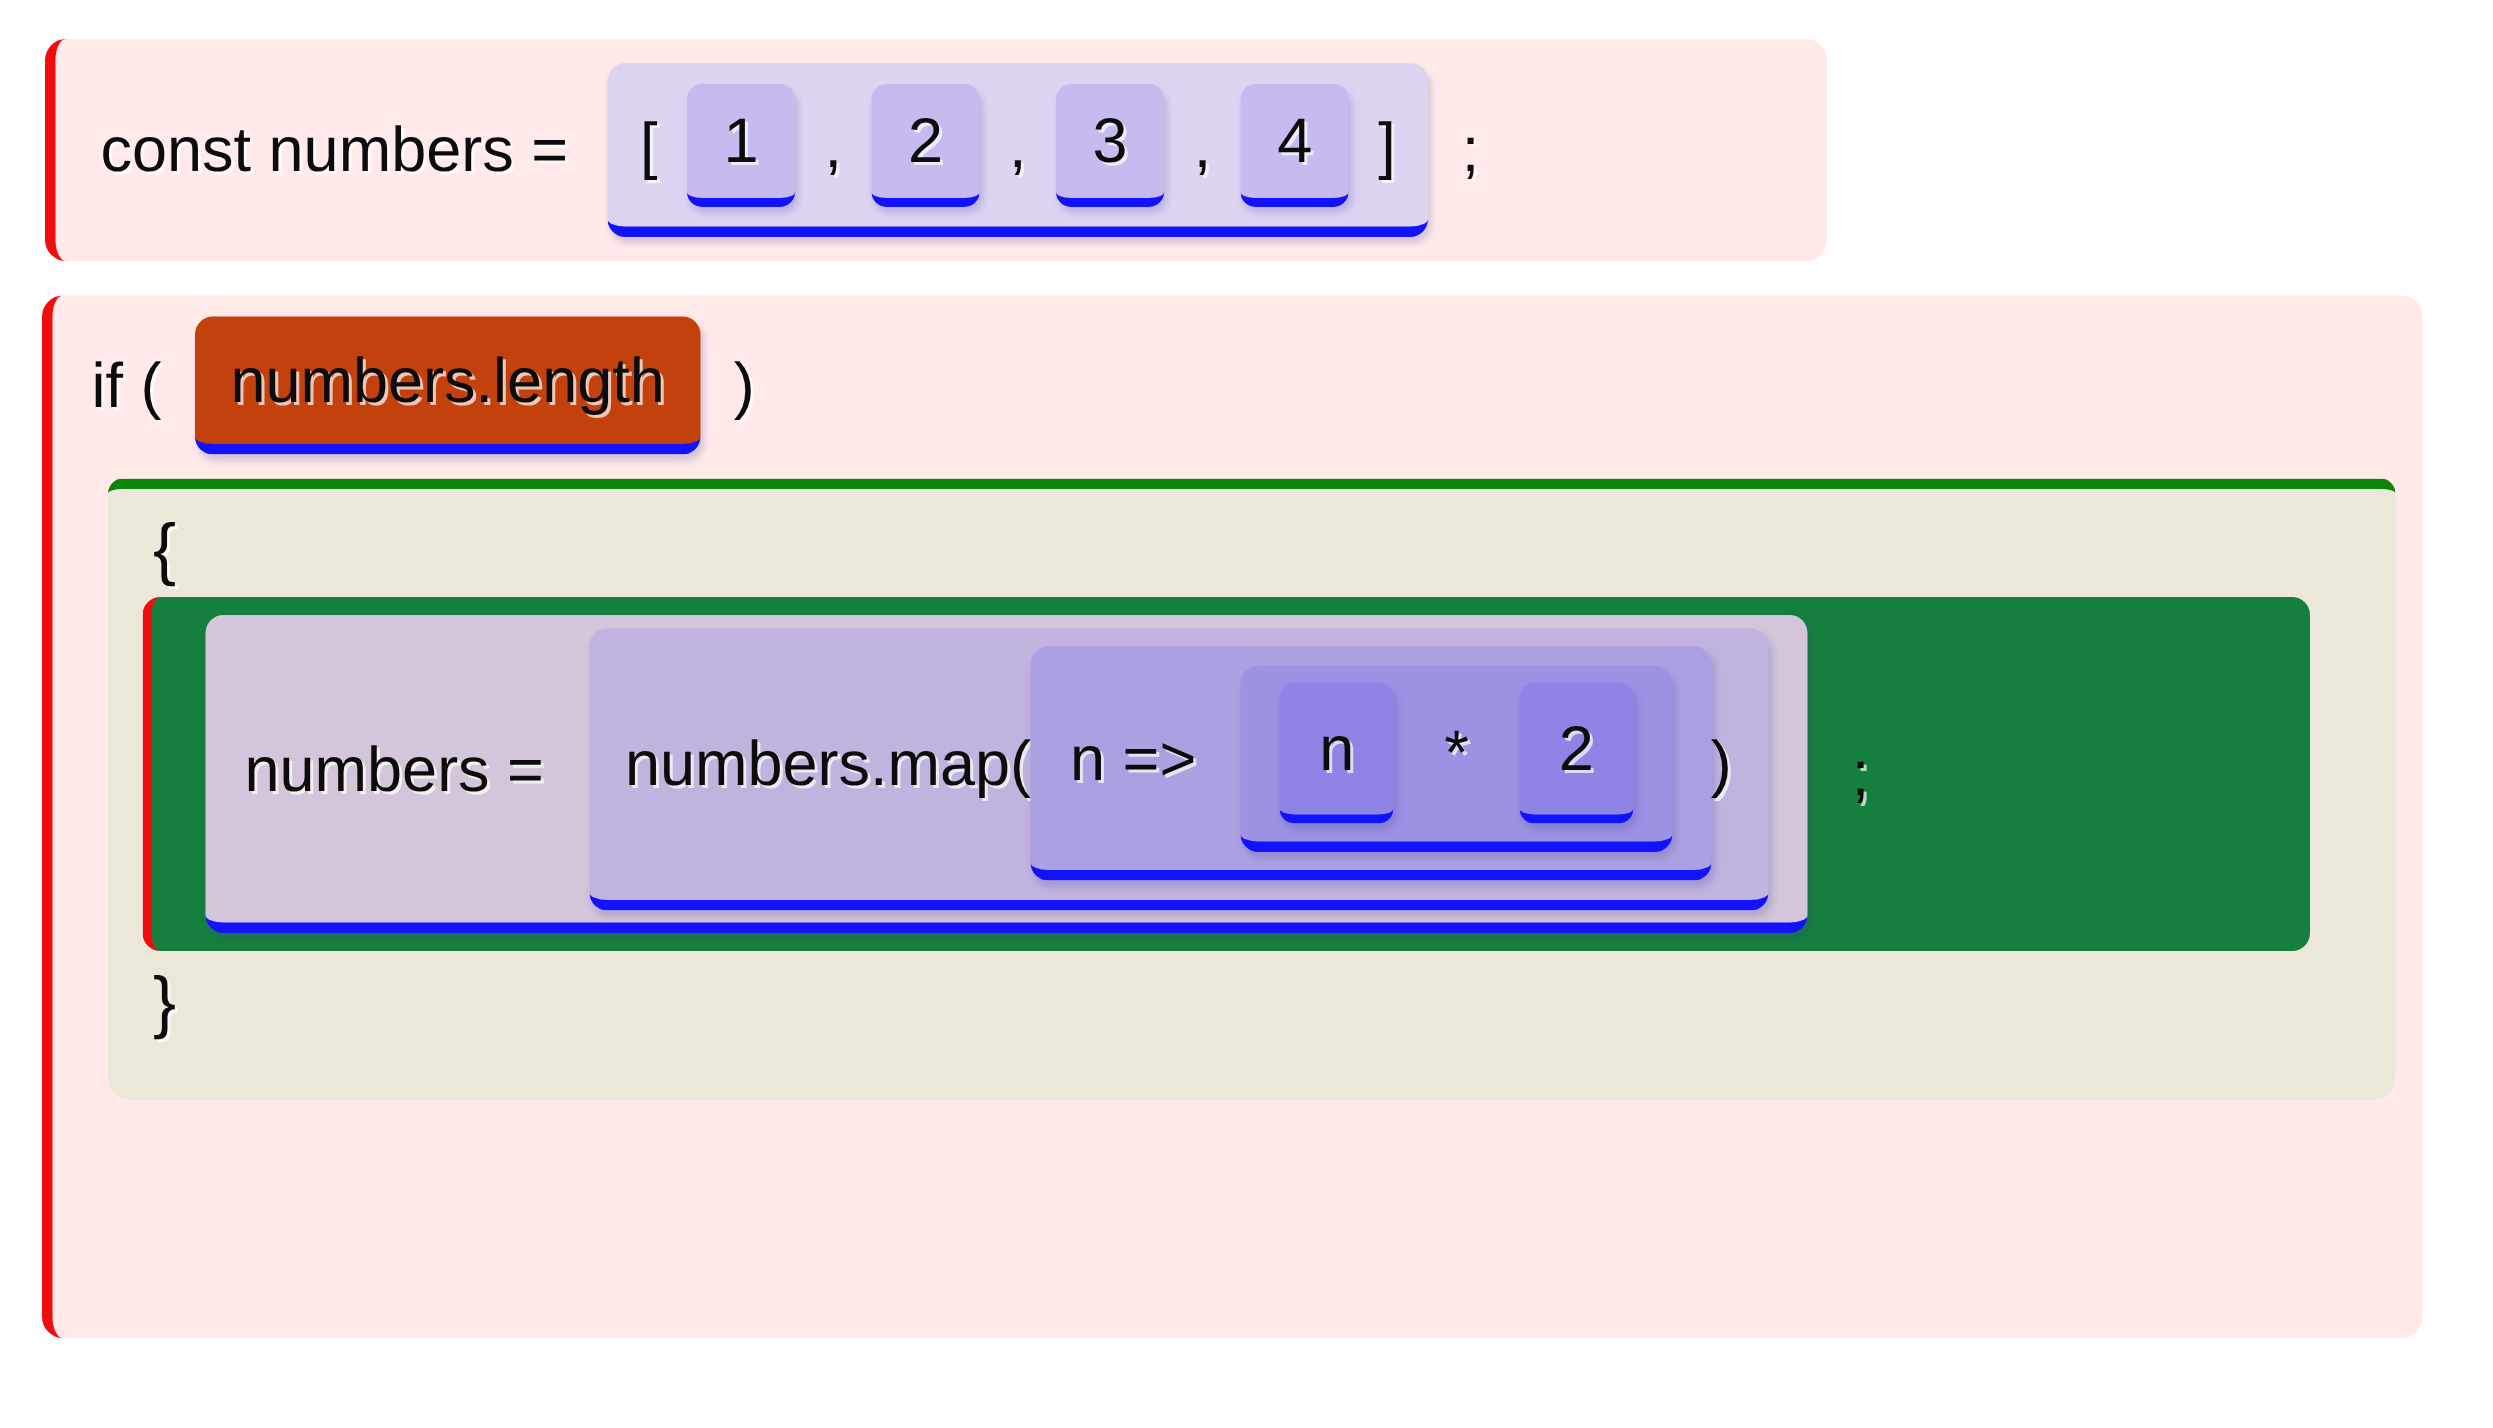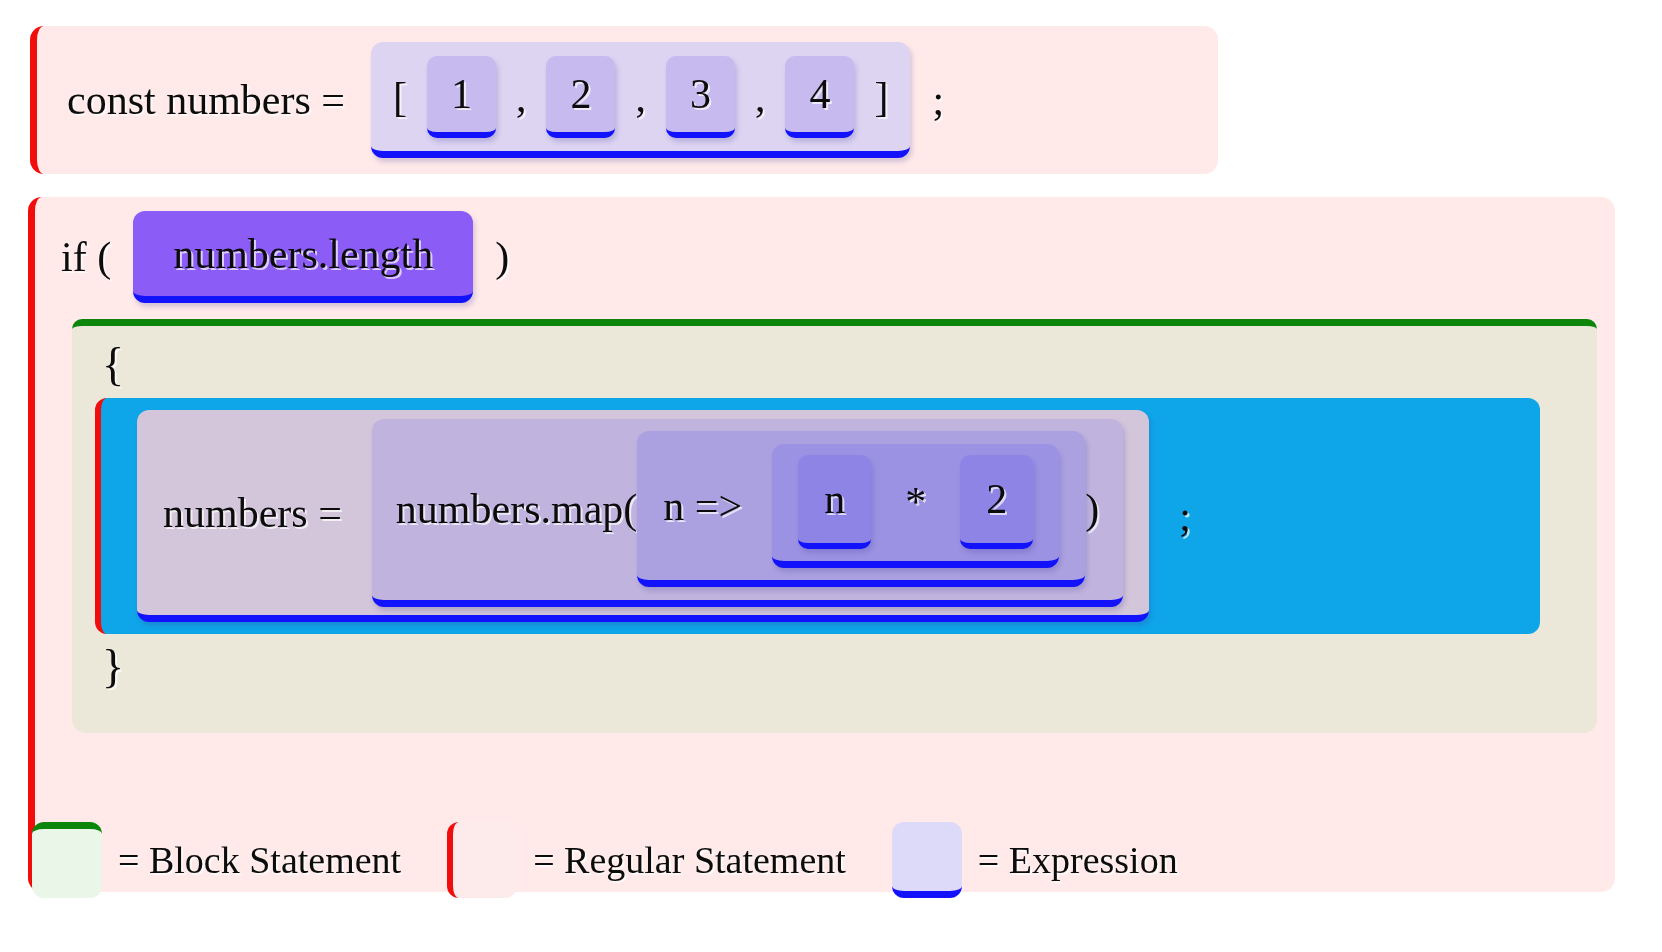--- a/index.html
+++ b/index.html
@@ -1,20 +1,20 @@
 <!DOCTYPE html>
 <html><head>
 <meta charset="utf-8">
 <style>
   html,body{margin:0;padding:0;background:#ffffff;}
   .canvas{
     position:relative;
     width:1662px;height:952px;
     background:#ffffff;
-    font-family:Liberation Serif, serif;
+    font-family:Liberation Sans, sans-serif;
     color:#0c0c0c;
     overflow:hidden;
   }
   .code{
     font-size:42px;line-height:1;white-space:pre;
     text-shadow:2px 2px 0 rgba(255,255,255,0.7);
   }
   
   .stmt{
     box-sizing:border-box;
@@ -49,41 +49,41 @@
     background:#c6baee;height:82px;
     padding:0 24px;border-bottom-width:6px;border-radius:10px;
   }
   .semi1{margin-left:22px;}
   
   .if-row{
     display:flex;align-items:center;
     padding:14px 0 0 26px;height:106px;box-sizing:border-box;
   }
   .cond-box{
-    background:#8b5cf6;height:92px;
-    padding:0 40px;margin:0 22px;
+    background:#c2410c;height:92px;
+    padding:0 24px;margin:0 22px;
   }
   
   .block{
     box-sizing:border-box;
     margin:16px 0 0 37px;
     width:1525px;height:414px;
     background:#ebe8da;
     border-top:7px solid #0b860b;
     border-radius:10px 10px 14px 14px;
   }
   .brace{
     font-size:46px;line-height:1;white-space:pre;
     text-shadow:2px 2px 0 rgba(255,255,255,0.7);
     margin-left:30px;
   }
   .brace-open{padding-top:16px;}
   .brace-close{padding-top:10px;}
   .stmt-inner{
-    background:#0ea5e9;
+    background:#15803d;
     border-left:6px solid #f20d0d;
     margin:10px 0 0 23px;
     width:1445px;height:236px;
     padding-left:36px;
     border-radius:12px;
   }
   .assign-box{
     background:#d3c5da;height:212px;
     padding:0 26px;gap:30px;
   }
@@ -171,28 +171,14 @@
             <span class="code">)</span>
           </span>
         </span>
         <span class="code semi2">;</span>
       </div>
 
       <div class="brace brace-close">}</div>
     </div>
   </div>
 
-  <div class="legend">
-    <div class="legend-item">
-      <span class="swatch swatch-block"></span>
-      <span class="legend-label">= Block Statement</span>
-    </div>
-    <div class="legend-item">
-      <span class="swatch swatch-regular"></span>
-      <span class="legend-label">= Regular Statement</span>
-    </div>
-    <div class="legend-item">
-      <span class="swatch swatch-expression"></span>
-      <span class="legend-label">= Expression</span>
-    </div>
-  </div>
 
 </div>
 
 </body></html>

